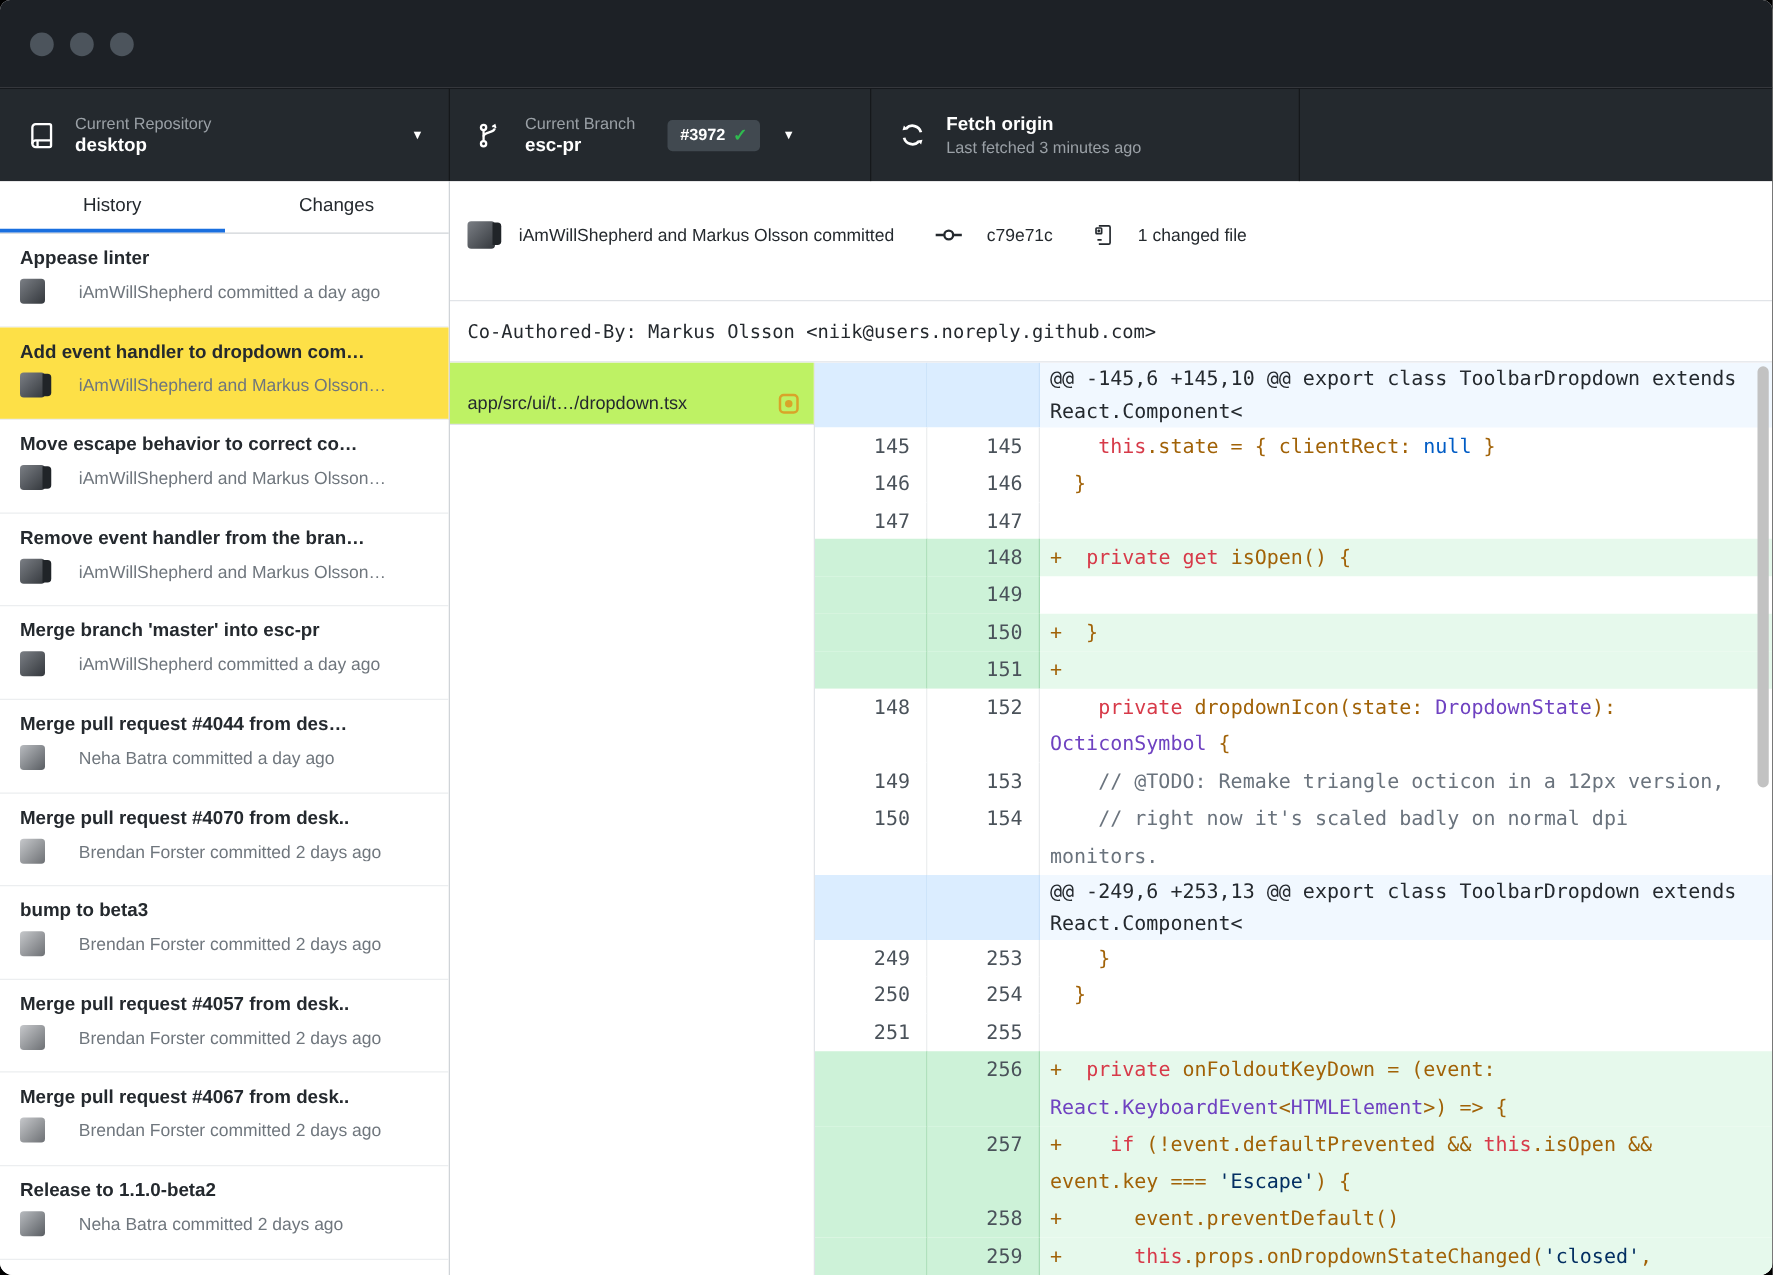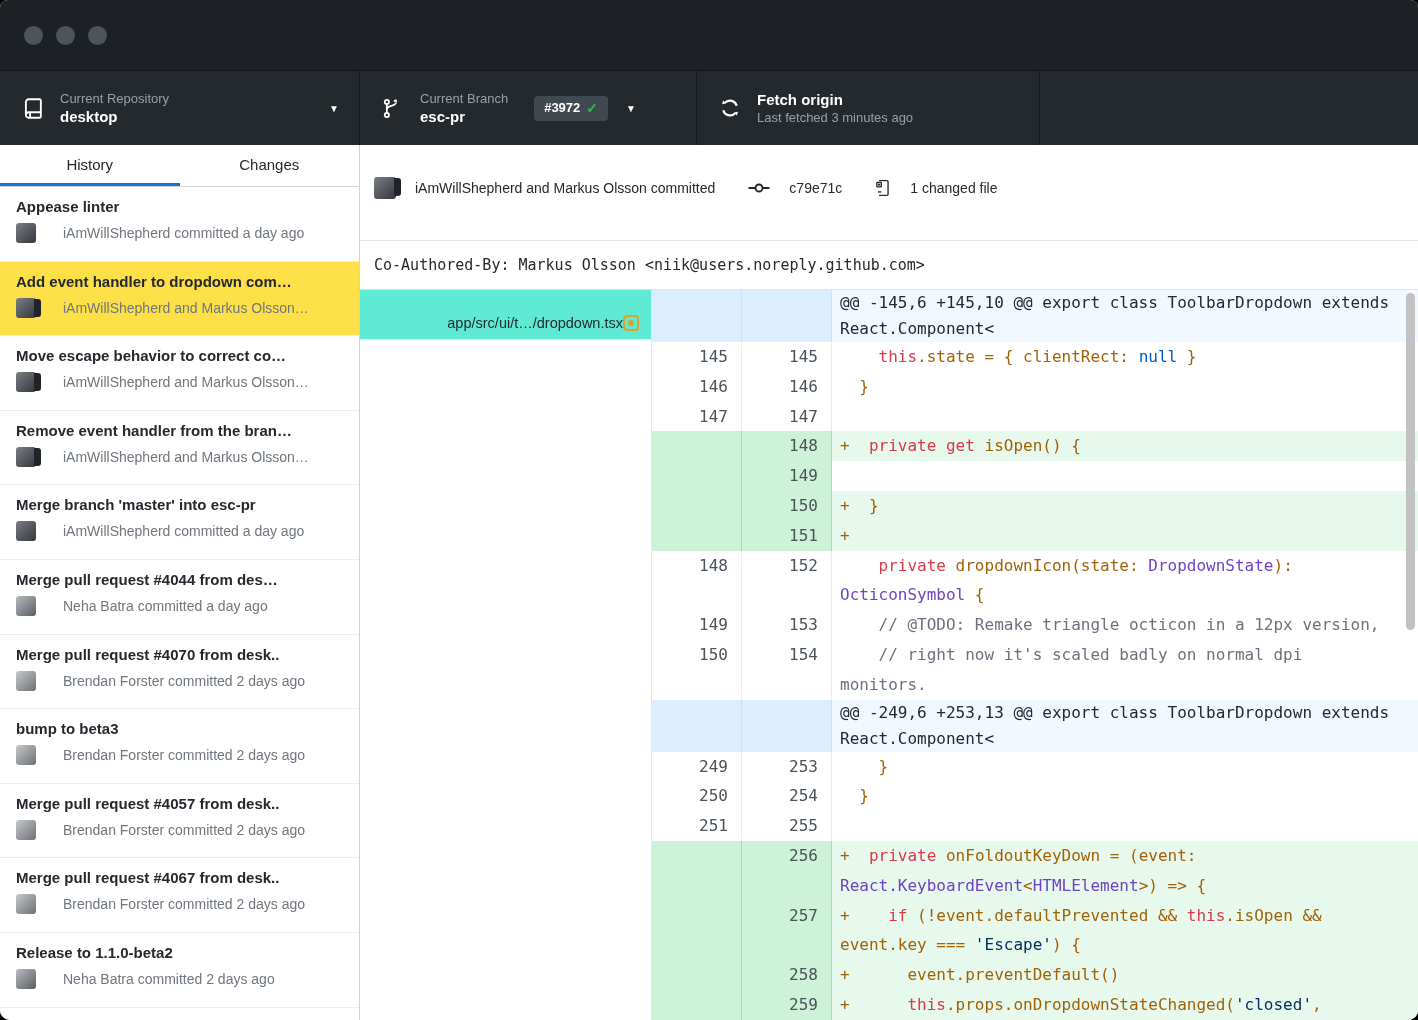--- a/index.html
+++ b/index.html
@@ -54,22 +54,22 @@
   .commit-title { font-size:19px; font-weight:bold; color:#24292e; }
   .commit-meta { display:flex; align-items:center; margin-top:15px; gap:19px; font-size:14px; color:#24292e; }
   .commit-meta .avatar { width:22px; height:22px; }
   .meta-ic { display:flex; align-items:center; }
   .gap-l { margin-left:14px; }
   .commit-desc { height:50px; flex:none; border-top:1px solid #e1e4e8; border-bottom:1px solid #e1e4e8;
                  display:flex; align-items:center; padding:0 14px;
                  font-family:"DejaVu Sans Mono","Liberation Mono",monospace; font-size:15px; color:#24292e; }
   .files-diff { flex:1; display:flex; overflow:hidden; }
   .filelist { width:292px; flex:none; border-right:1px solid #e1e4e8; }
-  .file-row { height:50px; background:#5eead4; border-bottom:1px solid #e1e4e8; display:flex;
-              align-items:center; padding:16px 12px 0 14px; cursor:pointer;text-align:right; }
+  .file-row { height:50px; background:#bef264; border-bottom:1px solid #e1e4e8; display:flex;
+              align-items:center; padding:16px 12px 0 14px; cursor:pointer; }
   .file-path { font-size:14.5px; color:#24292e; flex:1; white-space:nowrap; overflow:hidden; }
   .status-mod { width:16px; height:16px; border:2px solid #d9a429; border-radius:4px; flex:none;
                 display:flex; align-items:center; justify-content:center; }
   .status-mod i { width:6px; height:6px; border-radius:50%; background:#d9a429; }
 
   
   .diff { flex:1; overflow:hidden; font-family:"DejaVu Sans Mono","Liberation Mono",monospace; }
   .drow { display:flex; }
   .g { width:90px; flex:none; text-align:right; padding-right:13px; font-size:16px; color:#4a525a;
        line-height:29.8px; border-right:1px solid #e8eaec; background:#fff; }

